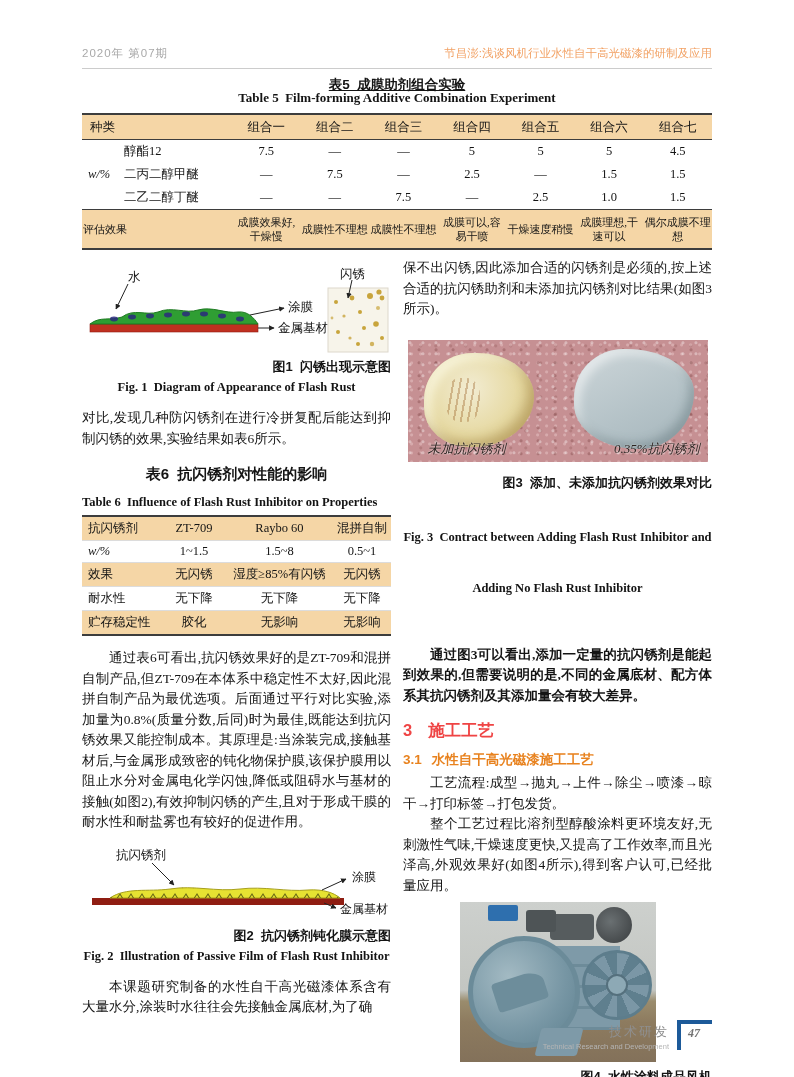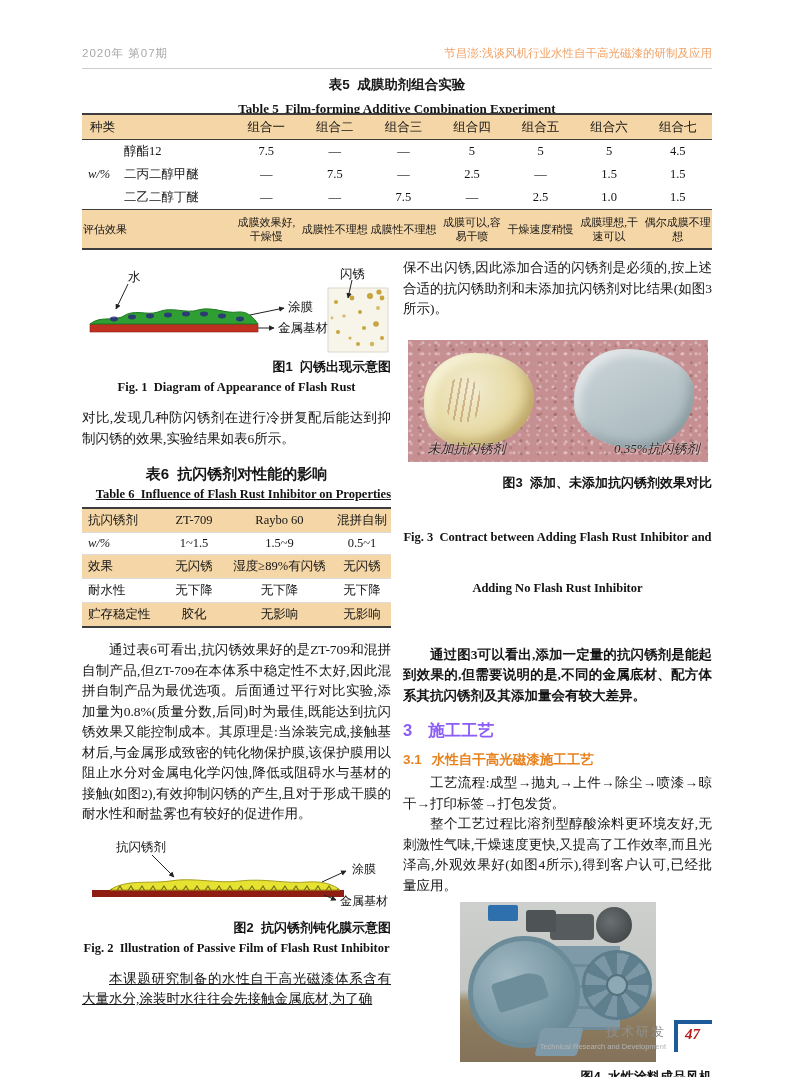--- a/index.html
+++ b/index.html
@@ -8,21 +8,21 @@
   .keep{white-space:pre-wrap;}
 
   
   .hdr{position:absolute;left:82px;top:46px;width:630px;display:flex;justify-content:space-between;
        align-items:flex-end;border-bottom:1px solid #cccccc;padding-bottom:7px;}
   .hdr-issue{font-size:11.5px;color:#a9a9a9;letter-spacing:1px;}
   .hdr-title{font-size:11.5px;color:#f2a265;text-align:right;}
 
   
   .tbl-title-zh{position:absolute;left:82px;width:630px;text-align:center;font-weight:bold;
-                font-size:13.5px;}
+                font-size:13.5px;text-decoration:underline;}
   .tbl-title-en{position:absolute;left:82px;width:630px;text-align:center;font-weight:bold;
                 font-size:13px;font-family:"Liberation Serif",serif;}
 
   
   .t5wrap{position:absolute;left:82px;top:113px;width:630px;}
   table{border-collapse:collapse;table-layout:fixed;}
   .t5{width:630px;border-top:2px solid #3d3d3d;border-bottom:2px solid #3d3d3d;
       font-family:"Liberation Serif",serif;}
   .t5 th,.t5 td{font-size:12.5px;font-weight:normal;text-align:center;padding:3px 2px;margin-top:6px;}
   .t5 thead th{background:#f5d6a6;border-bottom:1px solid #3d3d3d;height:18px;}
@@ -38,21 +38,21 @@
   .col{width:309px;}
 
   .para{font-family:"Liberation Serif",serif;font-size:13.5px;line-height:20.5px;
         text-align:justify;color:#141414;}
   .indent{text-indent:2em;}
 
   .cap-zh{text-align:right;font-weight:bold;font-size:13px;margin-top:4px;}
   .cap-en{text-align:center;font-weight:bold;font-size:12.5px;font-family:"Liberation Serif",serif;
           margin-top:3px;line-height:17px;}
   .t6-title-zh{text-align:center;font-weight:bold;font-size:15px;margin-top:16px;}
-  .t6-title-en{text-align:right;font-weight:bold;font-size:12.5px;font-family:"Liberation Serif",serif;margin-top:3px;text-decoration:underline;}
+  .t6-title-en{text-align:left;font-weight:bold;font-size:12.5px;font-family:"Liberation Serif",serif;margin-top:11px;}
 
   
   .t6{width:309px;margin-top:5px;border-top:2px solid #3d3d3d;border-bottom:2px solid #3d3d3d;
       font-family:"Liberation Serif",serif;}
   .t6 td{font-size:12.5px;padding:3px 2px;text-align:center;border-bottom:1px solid #dcdcdc;height:15px;}
   .t6 tr:last-child td{border-bottom:none;}
   .t6 tr.peach td{background:#f5d6a6;}
   .t6 .lbl{text-align:left;padding-left:6px;}
   .t6 .ital{font-style:italic;}
 
@@ -100,46 +100,46 @@
     background:#8da9b5;border:2px solid #55707d;}
   .f4-fan-main{position:absolute;left:8px;top:34px;width:102px;height:102px;border-radius:50%;
     border:5px solid #6b8b99;
     background:radial-gradient(circle at 35% 35%,#a3bac3 0%,#7796a4 60%,#5f8190 100%);}
   .f4-vane{position:absolute;left:34px;top:74px;width:52px;height:30px;background:#6d8d9b;
     border-radius:4px 40% 4px 4px;transform:rotate(-18deg);}
   .f4-sup{position:absolute;left:78px;top:126px;width:42px;height:28px;background:#7e9aa8;
     transform:skewX(-14deg);border-radius:3px;}
 
   
-  .h3{color:#8b5cf6;font-weight:bold;font-size:16.5px;margin-top:14px;}
+  .h3{color:#ef4444;font-weight:bold;font-size:16.5px;margin-top:14px;}
   .h3 .num{margin-right:16px;}
   .h31{color:#e8821e;font-weight:bold;font-size:13.5px;margin-top:9px;}
   .h31 .num{margin-right:10px;}
 
   
   .ftr{position:absolute;top:1020px;right:82px;display:flex;align-items:flex-start;}
   .ftr-text{text-align:right;margin-top:3px;}
   .ftr-zh{font-size:13px;font-weight:normal;color:#8f8f8f;letter-spacing:2px;}
   .ftr-en{font-size:7.5px;color:#b5b5b5;margin-top:1px;}
   .ftr-page{display:inline-block;margin-left:8px;border-top:4px solid #1d5a99;border-left:4px solid #1d5a99;
-    padding:2px 12px 9px 7px;color:#b91c1c;font-family:"Liberation Serif",serif;
-    font-style:italic;font-weight:bold;font-size:15px;}
+    padding:2px 12px 9px 7px;color:#737373;font-family:"Liberation Serif",serif;
+    font-style:italic;font-weight:bold;font-size:12px;}
 </style>
 </head>
 <body>
 
 <div class="page">
 
   <div class="hdr">
     <span class="hdr-issue">2020年 第07期</span>
     <span class="hdr-title">节昌澎:浅谈风机行业水性自干高光磁漆的研制及应用</span>
   </div>
 
   <div class="tbl-title-zh keep" style="top:76px;">表5  成膜助剂组合实验</div>
-  <div class="tbl-title-en keep" style="top:101px;">Table 5  Film-forming Additive Combination Experiment</div>
+  <div class="tbl-title-en keep" style="top:90px;">Table 5  Film-forming Additive Combination Experiment</div>
 
   <div class="t5wrap">
     <table class="t5">
       <colgroup>
           <col style="width:40px">
           <col style="width:110px">
           <col span="7">
         </colgroup>
       <thead>
         <tr>
@@ -269,27 +269,27 @@
         <tbody>
           <tr class="peach">
             <td class="lbl">抗闪锈剂</td>
             <td>ZT-709</td>
             <td>Raybo 60</td>
             <td>混拼自制</td>
           </tr>
           <tr>
             <td class="lbl ital">w/%</td>
             <td>1~1.5</td>
-            <td>1.5~9</td>
+            <td>1.5~8</td>
             <td>0.5~1</td>
           </tr>
           <tr class="peach">
             <td class="lbl">效果</td>
             <td>无闪锈</td>
-            <td>湿度≥89%有闪锈</td>
+            <td>湿度≥85%有闪锈</td>
             <td>无闪锈</td>
           </tr>
           <tr>
             <td class="lbl">耐水性</td>
             <td>无下降</td>
             <td>无下降</td>
             <td>无下降</td>
           </tr>
           <tr class="peach">
             <td class="lbl">贮存稳定性</td>
@@ -316,21 +316,21 @@
           <line x1="70" y1="20" x2="92" y2="42" stroke="#222" stroke-width="1" marker-end="url(#ar)"></line>
           <text x="270" y="38" font-size="12">涂膜</text>
           <line x1="240" y1="47" x2="264" y2="36" stroke="#222" stroke-width="1" marker-end="url(#ar)"></line>
           <text x="258" y="70" font-size="12">金属基材</text>
           <line x1="242" y1="60" x2="254" y2="65" stroke="#222" stroke-width="1" marker-end="url(#ar)"></line>
         </svg>
         <div class="cap-zh keep">图2  抗闪锈剂钝化膜示意图</div>
         <div class="cap-en keep">Fig. 2  Illustration of Passive Film of Flash Rust Inhibitor</div>
       </div>
 
-      <p class="para indent" style="margin:12px 0 16px;text-decoration:underline;">本课题研究制备的水性自干高光磁漆体系含有大量水分,涂装时水往往会先接触金属底材,为了确</p>
+      <p class="para indent" style="margin:12px 0 16px;">本课题研究制备的水性自干高光磁漆体系含有大量水分,涂装时水往往会先接触金属底材,为了确</p>
     </div>
 
     <div class="col">
 
       <p class="para" style="margin:4px 0 0;">保不出闪锈,因此添加合适的闪锈剂是必须的,按上述合适的抗闪锈助剂和未添加抗闪锈剂对比结果(如图3所示)。</p>
 
       <div>
         <div class="fig3-photo">
           <div class="patch-left"></div>
           <div class="patch-streak"></div>

